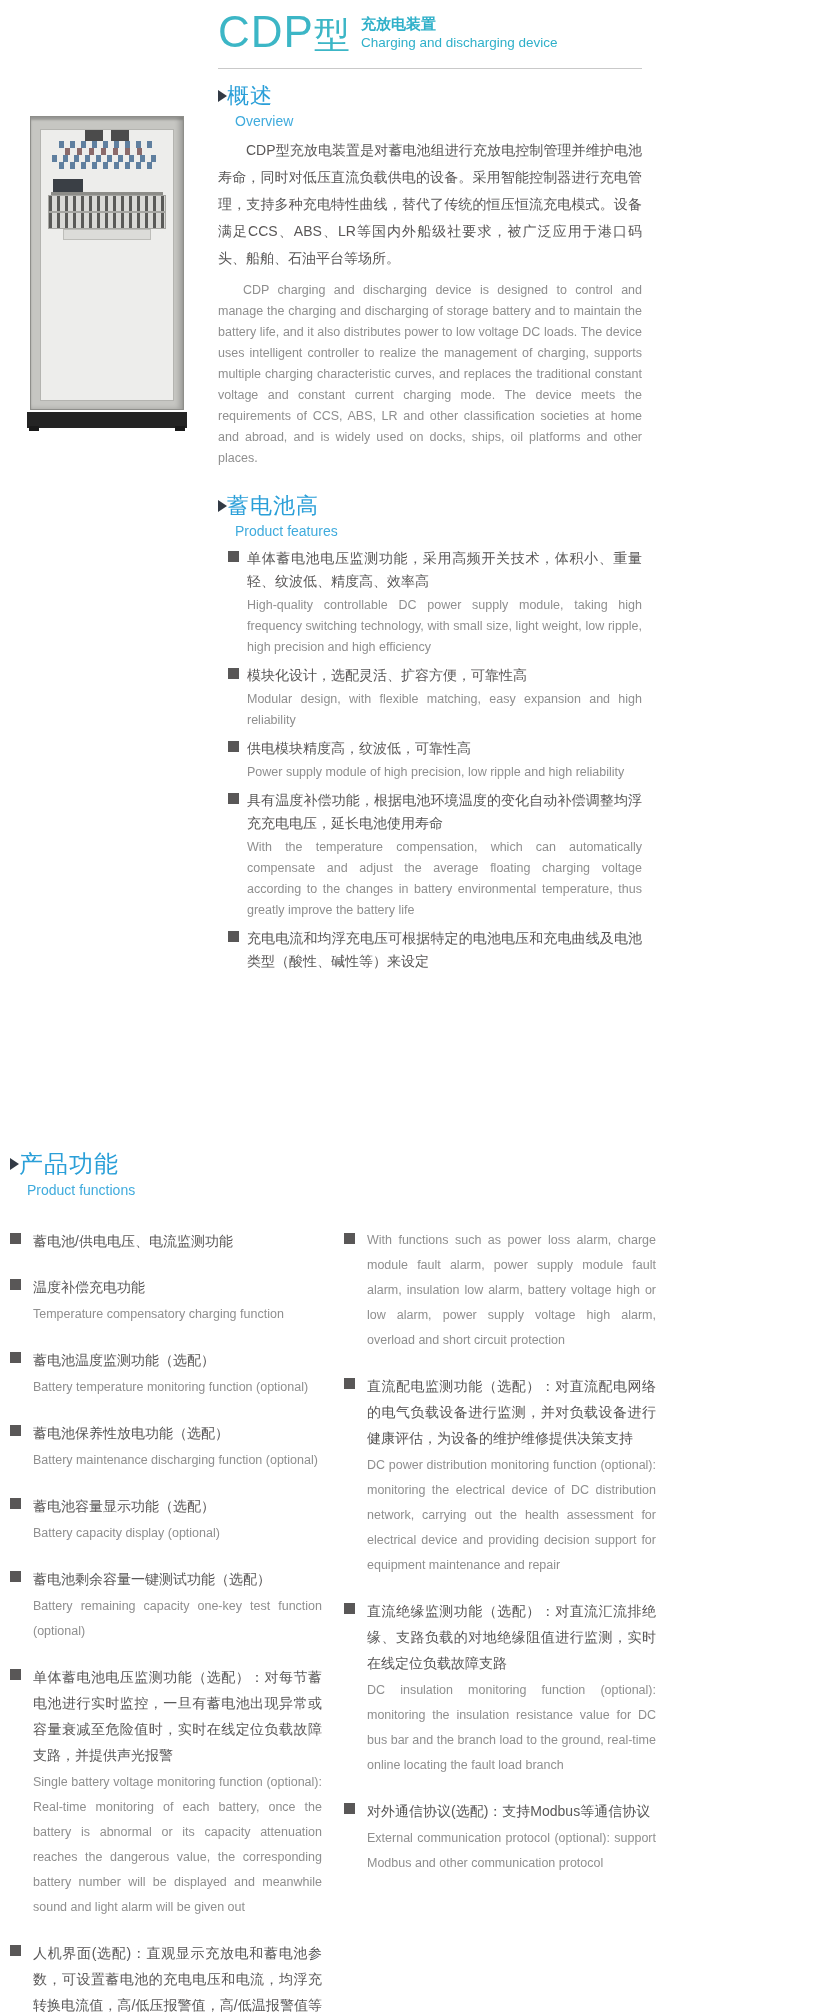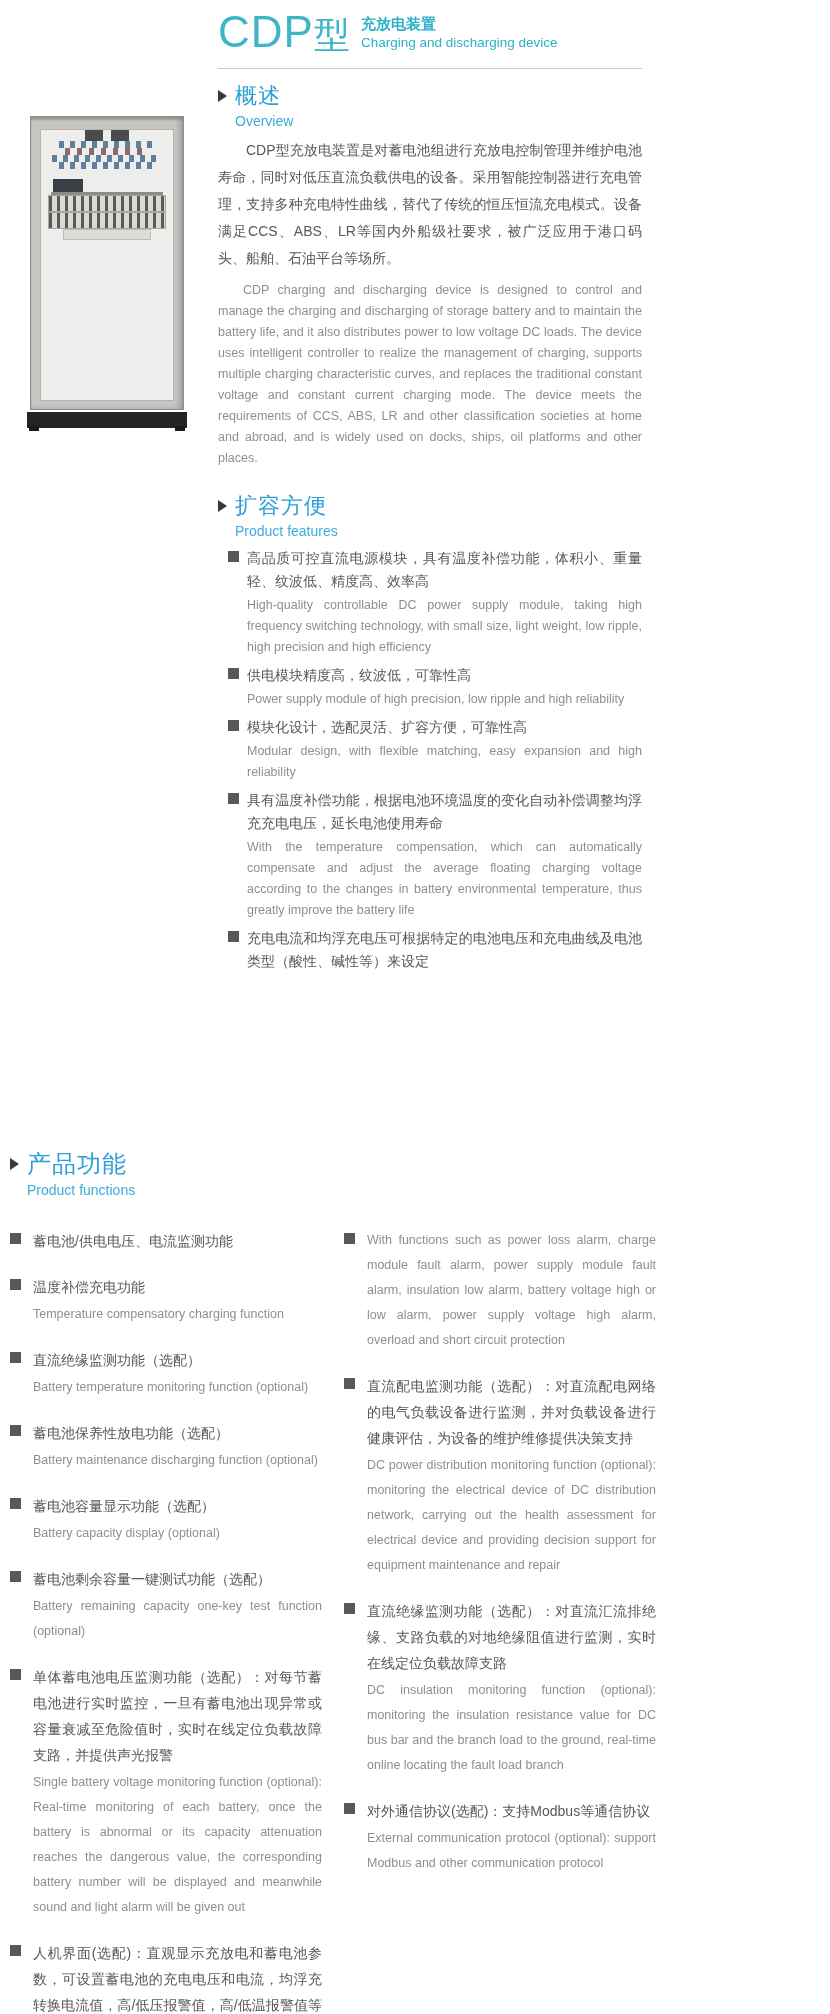--- a/index.html
+++ b/index.html
@@ -10,21 +10,21 @@
   .top-col{position:absolute;left:218px;top:10px;width:424px;}
 
   .title-row{display:flex;align-items:flex-end;gap:10px;}
   .big-title{font-size:44px;line-height:1;color:#3cb6c6;font-weight:400;letter-spacing:1px;}
   .big-title .xing{font-size:36px;}
   .title-sub{padding-bottom:2px;}
   .title-sub .zh{font-size:15px;font-weight:bold;color:#2fb0c9;line-height:1.25;}
   .title-sub .en{font-size:13.5px;color:#2fb0c9;line-height:1.35;}
   .rule{border:none;border-top:1px solid #c9c9c9;margin:14px 0 12px 0;}
 
-  .sec-head{display:flex;align-items:center;gap:8px;margin-top:6px;}
+  .sec-head{display:flex;align-items:center;margin-top:6px;}
   .tri{width:0;height:0;border-left:9px solid #323a45;border-top:6px solid transparent;border-bottom:6px solid transparent;}
   .sec-zh{font-size:22px;color:#2a9fd8;letter-spacing:1px;}
   .sec-en{font-size:14px;color:#3fabdd;margin:2px 0 8px 17px;}
 
   .para-zh{font-size:14px;line-height:27px;color:#595757;text-align:justify;text-indent:2em;margin:2px 0 8px 0;}
   .para-en{font-size:12.5px;line-height:21px;color:#8f8f8f;text-align:justify;text-indent:2em;margin:6px 0 0 0;}
 
   ul.feat-list{list-style:none;margin:4px 0 0 0;padding:0 0 0 10px;}
   li.feat{position:relative;padding-left:19px;margin-bottom:4px;}
   .sq{position:absolute;left:0;top:4px;width:11px;height:11px;background:#595757;}
@@ -106,39 +106,39 @@
       <span class="tri"></span>
       <span class="sec-zh">概述</span>
     </div>
     <div class="sec-en">Overview</div>
 
     <p class="para-zh">CDP型充放电装置是对蓄电池组进行充放电控制管理并维护电池寿命，同时对低压直流负载供电的设备。采用智能控制器进行充电管理，支持多种充电特性曲线，替代了传统的恒压恒流充电模式。设备满足CCS、ABS、LR等国内外船级社要求，被广泛应用于港口码头、船舶、石油平台等场所。</p>
     <p class="para-en">CDP charging and discharging device is designed to control and manage the charging and discharging of storage battery and to maintain the battery life, and it also distributes power to low voltage DC loads. The device uses intelligent controller to realize the management of charging, supports multiple charging characteristic curves, and replaces the traditional constant voltage and constant current charging mode. The device meets the requirements of CCS, ABS, LR and other classification societies at home and abroad, and is widely used on docks, ships, oil platforms and other places.</p>
 
     <div class="sec-head" style="margin-top:22px;">
       <span class="tri"></span>
-      <span class="sec-zh">扩容方便</span>
+      <span class="sec-zh">蓄电池高</span>
     </div>
     <div class="sec-en">Product features</div>
 
     <ul class="feat-list">
       <li class="feat">
         <span class="sq"></span>
-        <p class="zh">高品质可控直流电源模块，具有温度补偿功能，体积小、重量轻、纹波低、精度高、效率高</p>
+        <p class="zh">单体蓄电池电压监测功能，采用高频开关技术，体积小、重量轻、纹波低、精度高、效率高</p>
         <p class="en">High-quality controllable DC power supply module, taking high frequency switching technology, with small size, light weight, low ripple, high precision and high efficiency</p>
+      </li>
+      <li class="feat">
+        <span class="sq"></span>
+        <p class="zh">模块化设计，选配灵活、扩容方便，可靠性高</p>
+        <p class="en">Modular design, with flexible matching, easy expansion and high reliability</p>
       </li>
       <li class="feat">
         <span class="sq"></span>
         <p class="zh">供电模块精度高，纹波低，可靠性高</p>
         <p class="en">Power supply module of high precision, low ripple and high reliability</p>
-      </li>
-      <li class="feat">
-        <span class="sq"></span>
-        <p class="zh">模块化设计，选配灵活、扩容方便，可靠性高</p>
-        <p class="en">Modular design, with flexible matching, easy expansion and high reliability</p>
       </li>
       <li class="feat">
         <span class="sq"></span>
         <p class="zh">具有温度补偿功能，根据电池环境温度的变化自动补偿调整均浮充充电电压，延长电池使用寿命</p>
         <p class="en">With the temperature compensation, which can automatically compensate and adjust the average floating charging voltage according to the changes in battery environmental temperature, thus greatly improve the battery life</p>
       </li>
       <li class="feat">
         <span class="sq"></span>
         <p class="zh">充电电流和均浮充电压可根据特定的电池电压和充电曲线及电池类型（酸性、碱性等）来设定</p>
       </li>
@@ -159,21 +159,21 @@
             <span class="sq"></span>
             <p class="zh">蓄电池/供电电压、电流监测功能</p>
           </li>
           <li class="func">
             <span class="sq"></span>
             <p class="zh">温度补偿充电功能</p>
             <p class="en">Temperature compensatory charging function</p>
           </li>
           <li class="func">
             <span class="sq"></span>
-            <p class="zh">直流绝缘监测功能（选配）</p>
+            <p class="zh">蓄电池温度监测功能（选配）</p>
             <p class="en">Battery temperature monitoring function (optional)</p>
           </li>
           <li class="func">
             <span class="sq"></span>
             <p class="zh">蓄电池保养性放电功能（选配）</p>
             <p class="en">Battery maintenance discharging function (optional)</p>
           </li>
           <li class="func">
             <span class="sq"></span>
             <p class="zh">蓄电池容量显示功能（选配）</p>

